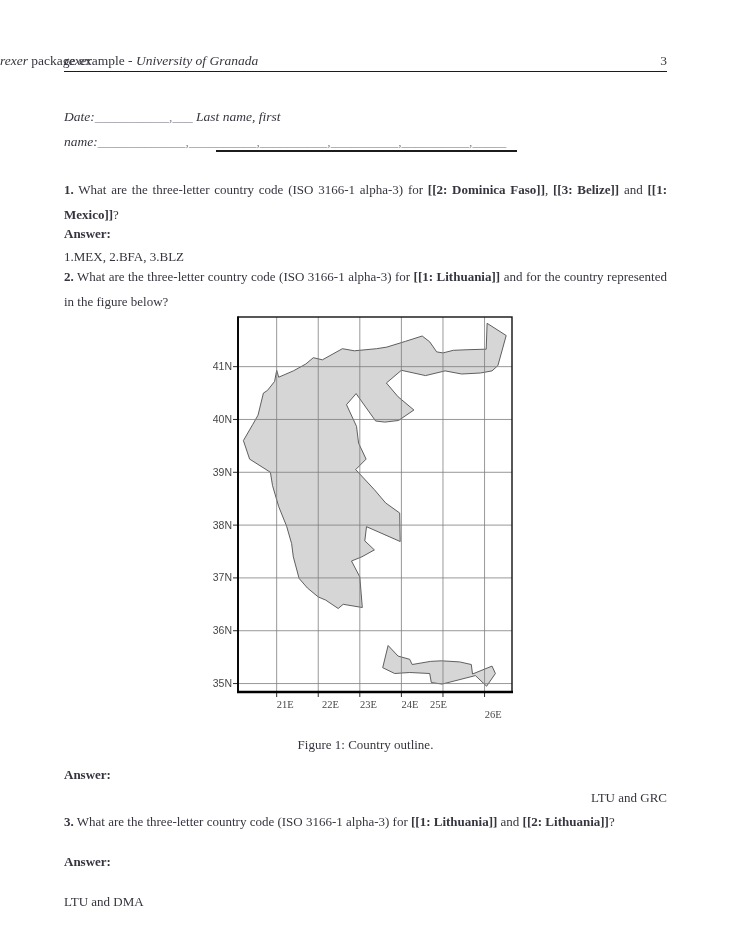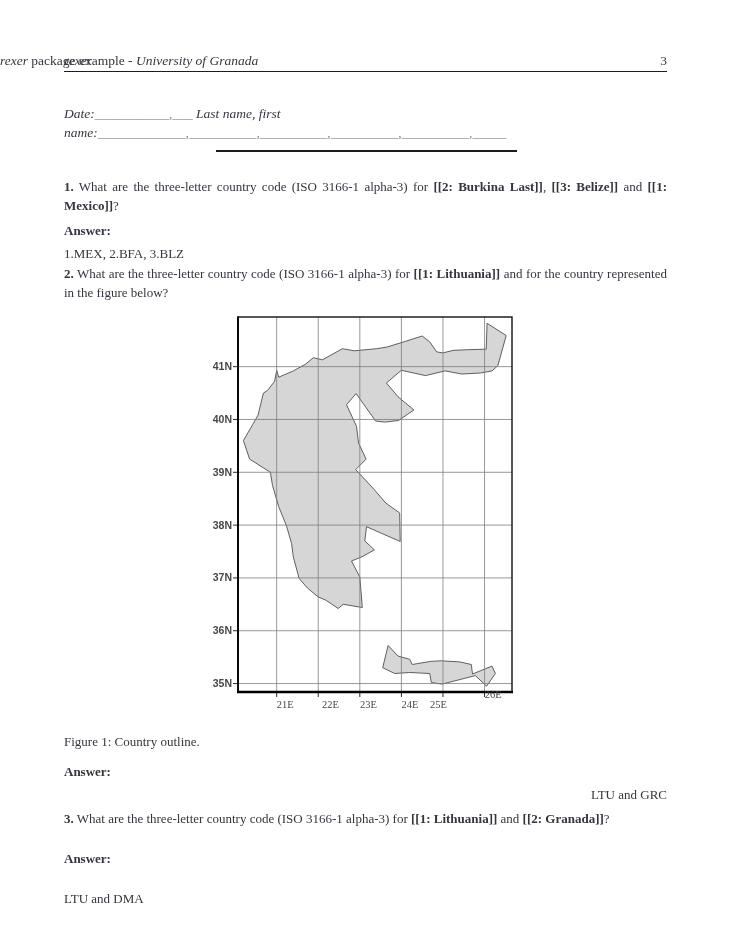--- a/index.html
+++ b/index.html
@@ -3,51 +3,51 @@
 <meta charset="utf-8">
 <style>
   html,body{margin:0;padding:0;}
   body{
     width:731px;height:951px;background:#ffffff;position:relative;overflow:hidden;
     font-family:"Liberation Serif", serif;color:#35353f;
   }
   .abs{position:absolute;}
   .b{font-weight:bold;}
   .i{font-style:italic;}
-  .content{left:64px;width:603px;font-size:13px;line-height:19px;}
+  .content{left:64px;width:603px;font-size:13px;line-height:25px;}
   .para{text-align:justify;}
   .hdr{font-size:13.5px;}
   .rule{background:#1c1c1c;}
   .blank{color:#8a8a96;letter-spacing:0;}
   .anslabel{font-weight:bold;}
-  .caption{text-align:left;}
+  .caption{text-align:center;}
   .figwrap{left:238px;top:317px;width:274px;height:375px;}
   .figwrap svg{overflow:visible;display:block;}
   .ytick-label{
     position:absolute;left:-46px;width:40px;text-align:right;
-    font-family:"Liberation Sans", sans-serif;font-size:10.5px;color:#474747;font-weight:bold;
+    font-family:"Liberation Sans", sans-serif;font-size:10.5px;color:#474747;
   }
   .xtick-label{
     position:absolute;width:34px;text-align:right;
     font-family:Liberation Serif, serif;font-size:10.5px;color:#474747;
   }
 </style>
 </head>
 <body>
 
 <div class="abs hdr i" style="top:53px;left:64px;">rexer</div>
 <div class="abs hdr" style="top:53px;left:0;right:0;text-align:left;"><span class="i">rexer</span><span> package example - </span><span class="i">University of Granada</span></div>
 <div class="abs hdr" style="top:53px;right:64px;">3</div>
 <div class="abs rule" style="top:71px;left:64px;width:603px;height:1.3px;"></div>
 
 <div class="abs content" style="top:104px;font-size:13.5px;"><span class="i">Date:</span><span class="blank">___________,___</span><span> </span><span class="i">Last name, first name:</span><span class="blank">_____________,__________,__________,__________,__________,_____</span></div>
 
 <div class="abs rule" style="top:150px;left:216px;width:301px;height:1.7px;"></div>
 
-<div class="abs content para" style="top:177px;"><span class="b">1.</span><span> What are the three-letter country code (ISO 3166-1 alpha-3) for </span><span class="b">[[2: Burkina Last]]</span><span>, </span><span class="b">[[3: Belize]]</span><span> and </span><span class="b">[[1: Mexico]]</span><span>?</span></div>
+<div class="abs content para" style="top:177px;"><span class="b">1.</span><span> What are the three-letter country code (ISO 3166-1 alpha-3) for </span><span class="b">[[2: Dominica Faso]]</span><span>, </span><span class="b">[[3: Belize]]</span><span> and </span><span class="b">[[1: Mexico]]</span><span>?</span></div>
 <div class="abs content anslabel" style="top:221px;">Answer:</div>
 <div class="abs content" style="top:244px;">1.MEX, 2.BFA, 3.BLZ</div>
 
 <div class="abs content para" style="top:264px;"><span class="b">2.</span><span> What are the three-letter country code (ISO 3166-1 alpha-3) for </span><span class="b">[[1: Lithuania]]</span><span> and for the country represented in the figure below?</span></div>
 
 <div class="abs figwrap">
   <svg id="map-svg" width="274" height="375" viewBox="0 0 274 375">
       <polygon points="36.6,64.4 38.7,53.3 40.7,60.2 55.3,53.9 67.8,47.0 75.3,40.7 84.4,42.8 104.4,31.7 116.4,33.8 138.5,31.7 148.8,30.1 167.6,24.3 184.2,19.0 191.7,24.8 198.7,34.9 205.0,35.9 215.4,33.3 229.9,32.7 248.2,32.2 249.1,6.3 268.2,18.5 259.9,48.6 254.0,53.9 242.4,56.0 223.7,57.0 207.1,53.9 187.5,58.6 163.4,53.3 148.4,66.0 160.1,79.8 175.9,93.0 160.5,103.5 146.8,105.1 137.6,104.0 118.1,76.6 108.5,87.7 118.5,109.3 120.6,126.2 128.1,142.1 117.7,152.6 136.4,172.7 147.6,185.9 161.7,196.0 162.2,224.5 128.5,209.7 126.8,223.9 136.4,232.9 123.9,239.8 113.5,244.0 121.8,259.9 124.3,290.5 105.2,287.3 100.2,291.5 87.7,283.1 80.2,279.9 69.4,271.0 61.1,261.4 55.3,239.8 53.6,226.6 48.6,209.2 40.7,189.6 34.5,168.5 32.4,155.3 11.6,142.1 5.4,123.6 14.6,107.7 20.0,98.2 25.4,76.1 29.5,73.4" fill="#d6d6d6" stroke="#4f4f4f" stroke-width="0.9" stroke-linejoin="round"></polygon>
       <polygon points="144.7,350.7 150.1,328.5 160.1,339.1 171.7,342.3 174.2,347.5 192.5,344.4 203.3,343.8 221.6,344.9 233.3,347.5 234.5,357.0 254.0,349.1 257.4,356.5 248.6,369.2 237.4,358.6 204.1,367.1 193.3,365.5 191.7,356.5 171.7,355.5 156.7,356.5" fill="#d6d6d6" stroke="#4f4f4f" stroke-width="0.9" stroke-linejoin="round"></polygon>
       <line x1="38.66767830045522" y1="0" x2="38.66767830045522" y2="375" stroke="#7e7e7e" stroke-width="0.8"></line>
@@ -86,23 +86,23 @@
       <span class="ytick-label" style="top: 254.415px;">37N</span>
       <span class="ytick-label" style="top: 201.599px;">38N</span>
       <span class="ytick-label" style="top: 148.782px;">39N</span>
       <span class="ytick-label" style="top: 95.9648px;">40N</span>
       <span class="ytick-label" style="top: 43.1479px;">41N</span>
       <span class="xtick-label" style="left: 21.6677px; top: 382px;">21E</span>
       <span class="xtick-label" style="left: 67px; top: 382px;">22E</span>
       <span class="xtick-label" style="left: 104.824px; top: 382px;">23E</span>
       <span class="xtick-label" style="left: 146.402px; top: 382px;">24E</span>
       <span class="xtick-label" style="left: 175px; top: 382px;">25E</span>
-      <span class="xtick-label" style="left: 229.558px; top: 372px;">26E</span>
+      <span class="xtick-label" style="left: 229.558px; top: 392px;">26E</span>
     </div>
 </div>
 <div class="abs content caption" style="top:732px;">Figure 1: Country outline.</div>
 
 <div class="abs content anslabel" style="top:762px;">Answer:</div>
 <div class="abs content" style="top:785px;text-align:right;">LTU and GRC</div>
 
-<div class="abs content para" style="top:809px;"><span class="b">3.</span><span> What are the three-letter country code (ISO 3166-1 alpha-3) for </span><span class="b">[[1: Lithuania]]</span><span> and </span><span class="b">[[2: Granada]]</span><span>?</span></div>
+<div class="abs content para" style="top:809px;"><span class="b">3.</span><span> What are the three-letter country code (ISO 3166-1 alpha-3) for </span><span class="b">[[1: Lithuania]]</span><span> and </span><span class="b">[[2: Lithuania]]</span><span>?</span></div>
 <div class="abs content anslabel" style="top:849px;">Answer:</div>
 <div class="abs content" style="top:872px;margin-top:17px;">LTU and DMA</div>
 
 </body></html>

